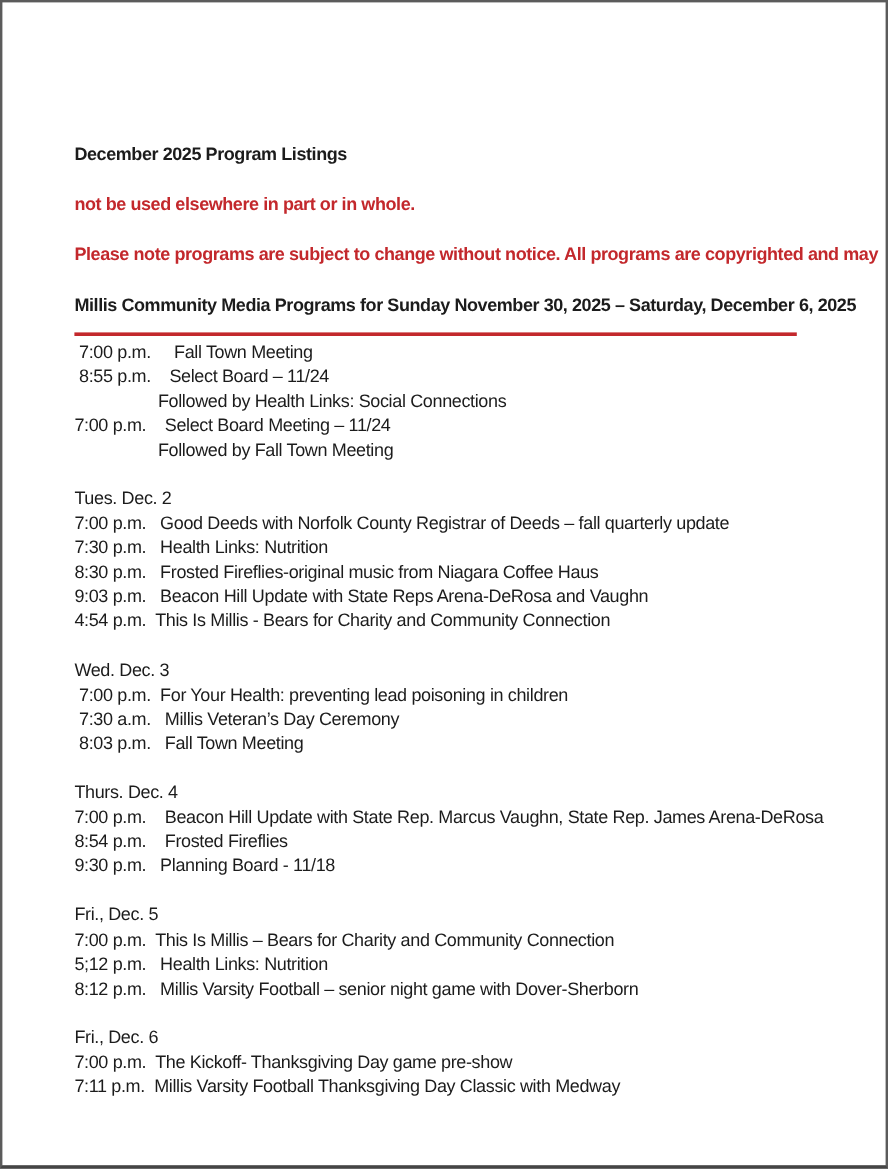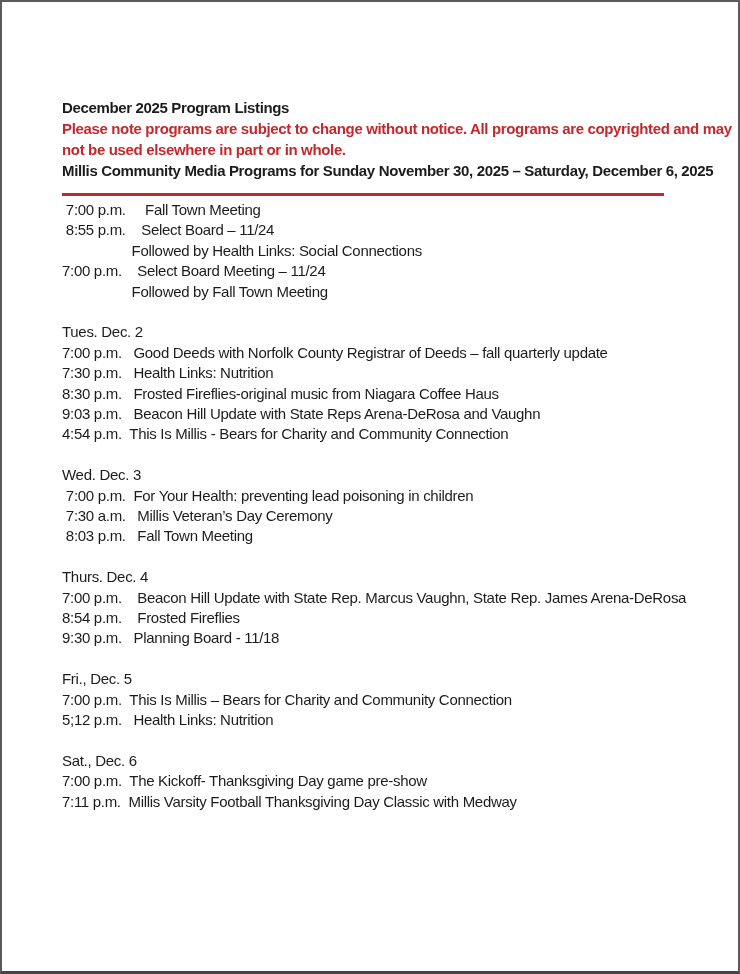--- a/index.html
+++ b/index.html
@@ -20,20 +20,21 @@
     left: 60px;
     top: 95px;
     width: 668px;
   }
   .hline {
     font-size: 15px;
     line-height: 21px;
     font-weight: bold;
     white-space: pre;
     letter-spacing: -0.35px;
+    margin-top: 21px;
   }
   .red { color: var(--notice-red, #c3282c); }
   .divider {
     height: 3px;
     width: 602px;
     background: var(--divider-red, #c3282c);
     margin-top: 12px;
     margin-bottom: 4px;
   }
   .line {
@@ -46,22 +47,22 @@
   .schedule .day-group:first-child,
   .schedule .day-group.attached { margin-top: 0; }
 </style>
 </head>
 <body>
 
 <div class="content">
 
   <div class="header">
     <div class="hline">December 2025 Program Listings</div>
+    <div class="hline red">not be used elsewhere in part or in whole.</div>
     <div class="hline red">Please note programs are subject to change without notice. All programs are copyrighted and may</div>
-    <div class="hline red">not be used elsewhere in part or in whole.</div>
     <div class="hline">Millis Community Media Programs for Sunday November 30, 2025 – Saturday, December 6, 2025</div>
   </div>
 
   <div class="divider"></div>
 
   <div class="schedule">
 
     <div class="day-group">
       <div class="line"> 7:00 p.m.     Fall Town Meeting</div>
       <div class="line"> 8:55 p.m.    Select Board – 11/24</div>
@@ -93,22 +94,23 @@
       <div class="line">Thurs. Dec. 4</div>
       <div class="line">7:00 p.m.    Beacon Hill Update with State Rep. Marcus Vaughn, State Rep. James Arena-DeRosa</div>
       <div class="line">8:54 p.m.    Frosted Fireflies</div>
       <div class="line">9:30 p.m.   Planning Board - 11/18</div>
     </div>
 
     <div class="day-group">
       <div class="line">Fri., Dec. 5</div>
       <div class="line">7:00 p.m.  This Is Millis – Bears for Charity and Community Connection</div>
       <div class="line">5;12 p.m.   Health Links: Nutrition</div>
+      <div class="line">8:12 p.m.   Millis Varsity Football – senior night game with Dover-Sherborn</div>
     </div>
 
     <div class="day-group">
-      <div class="line">Sat., Dec. 6</div>
+      <div class="line">Fri., Dec. 6</div>
       <div class="line">7:00 p.m.  The Kickoff- Thanksgiving Day game pre-show</div>
       <div class="line">7:11 p.m.  Millis Varsity Football Thanksgiving Day Classic with Medway</div>
     </div>
 
   </div>
 </div>
 
 </body></html>

